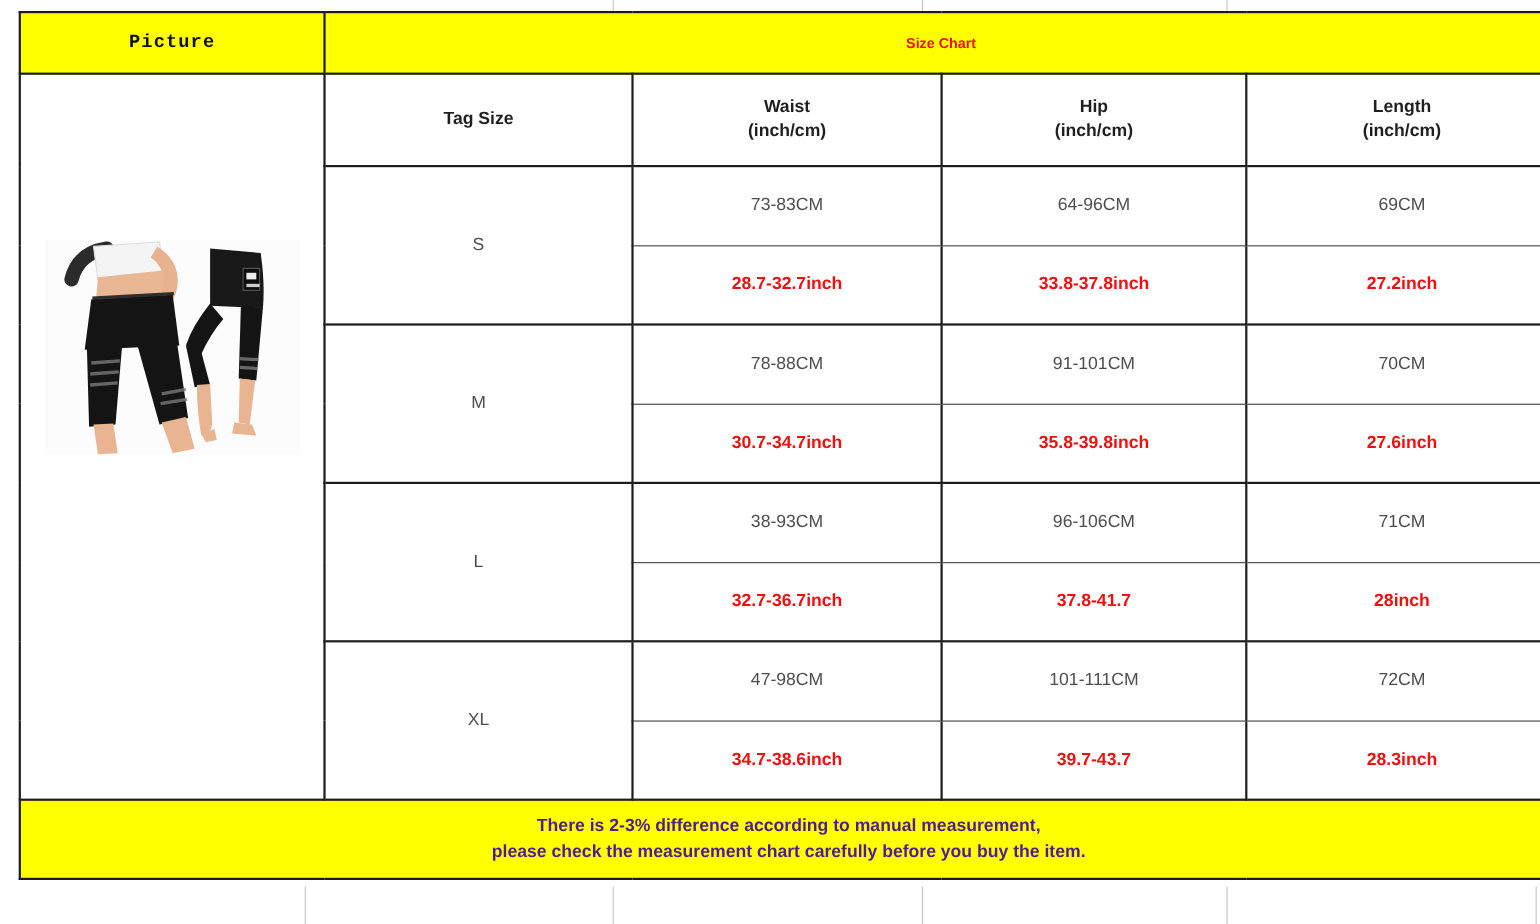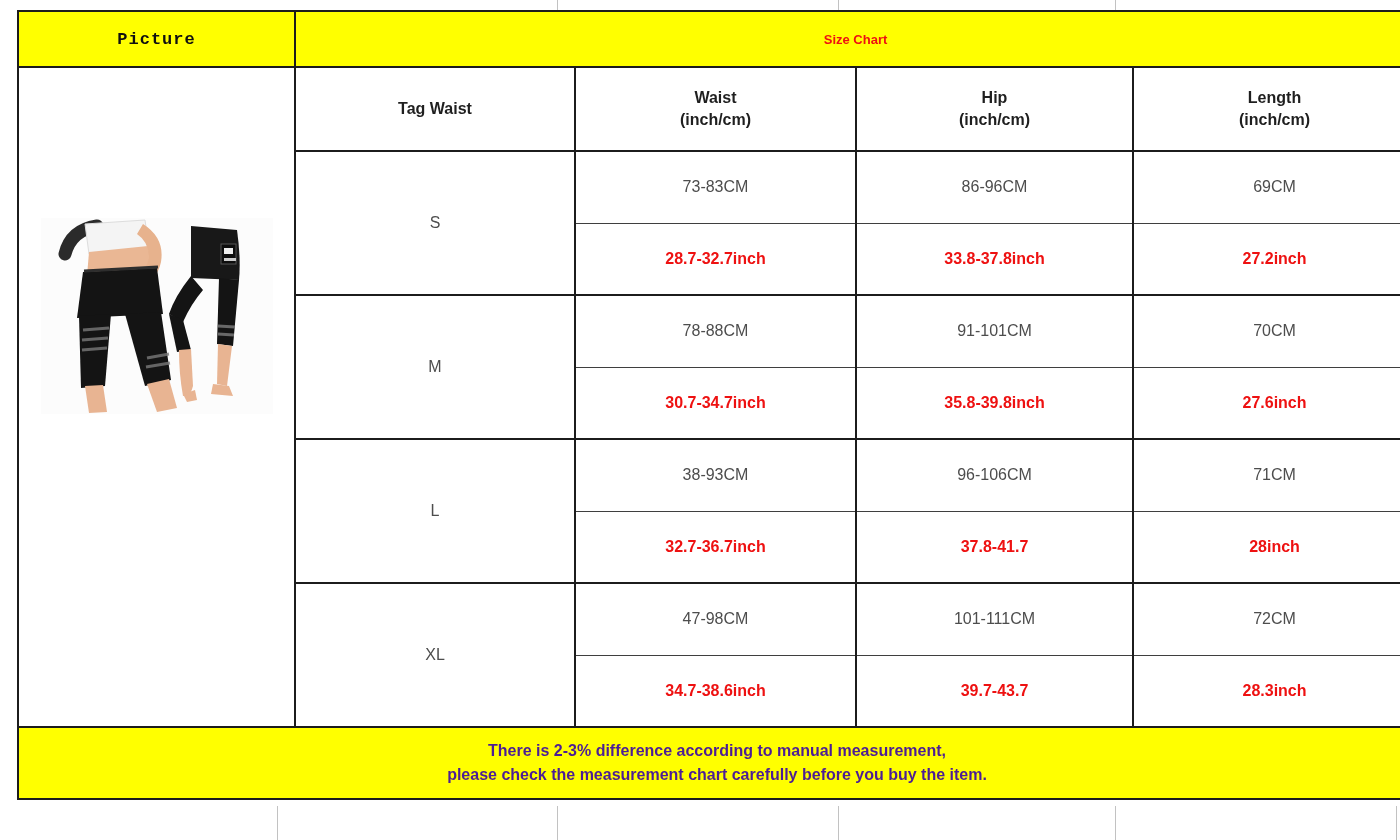--- a/index.html
+++ b/index.html
@@ -124,40 +124,40 @@
             <path d="M178,60 L198,62 L192,128 L176,126 Z" fill="#141414"></path>
             <line x1="177" y1="108" x2="194" y2="109" stroke="#777777" stroke-width="3" opacity="0.85"></line>
             <line x1="177" y1="116" x2="193" y2="117" stroke="#777777" stroke-width="3" opacity="0.85"></line>
             <path d="M177,126 L191,128 L186,168 L176,166 Z" fill="#e8b492"></path>
             <path d="M172,166 L188,168 L192,178 L170,176 Z" fill="#e8b492"></path>
           </g>
         </svg>
       </div>
     </td>
     <td>
-      <div>Tag Waist</div>
+      <div>Tag Size</div>
     </td>
     <td>
       <div>Waist</div>
       <div>(inch/cm)</div>
     </td>
     <td>
       <div>Hip</div>
       <div>(inch/cm)</div>
     </td>
     <td>
       <div>Length</div>
       <div>(inch/cm)</div>
     </td>
   </tr>
 
   <tr class="cm-row">
     <td class="tag-cell" rowspan="2">S</td>
     <td class="thin-b">73-83CM</td>
-    <td class="thin-b">86-96CM</td>
+    <td class="thin-b">64-96CM</td>
     <td class="thin-b">69CM</td>
   </tr>
   <tr class="inch-row">
     <td>28.7-32.7inch</td>
     <td>33.8-37.8inch</td>
     <td>27.2inch</td>
   </tr>
 
   <tr class="cm-row">
     <td class="tag-cell" rowspan="2">M</td>

